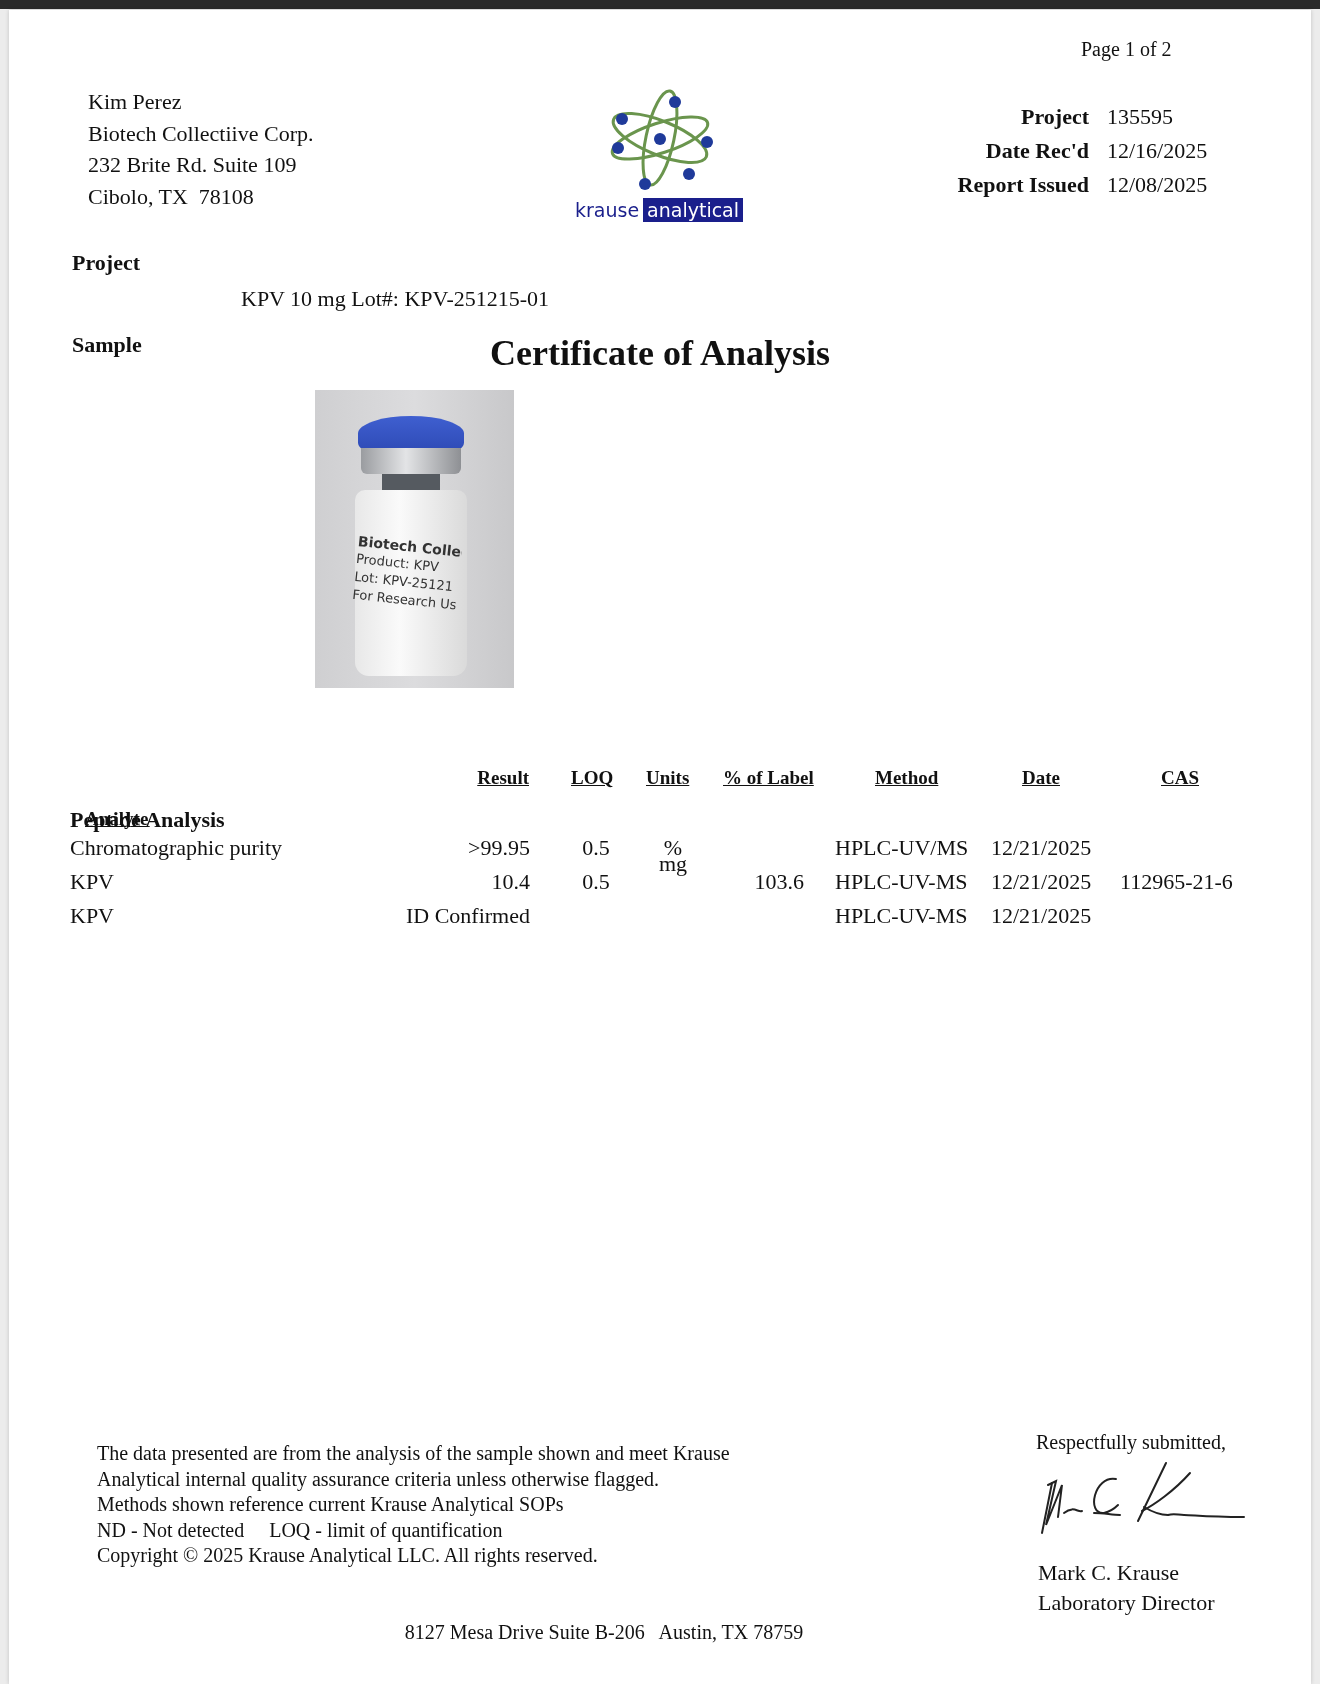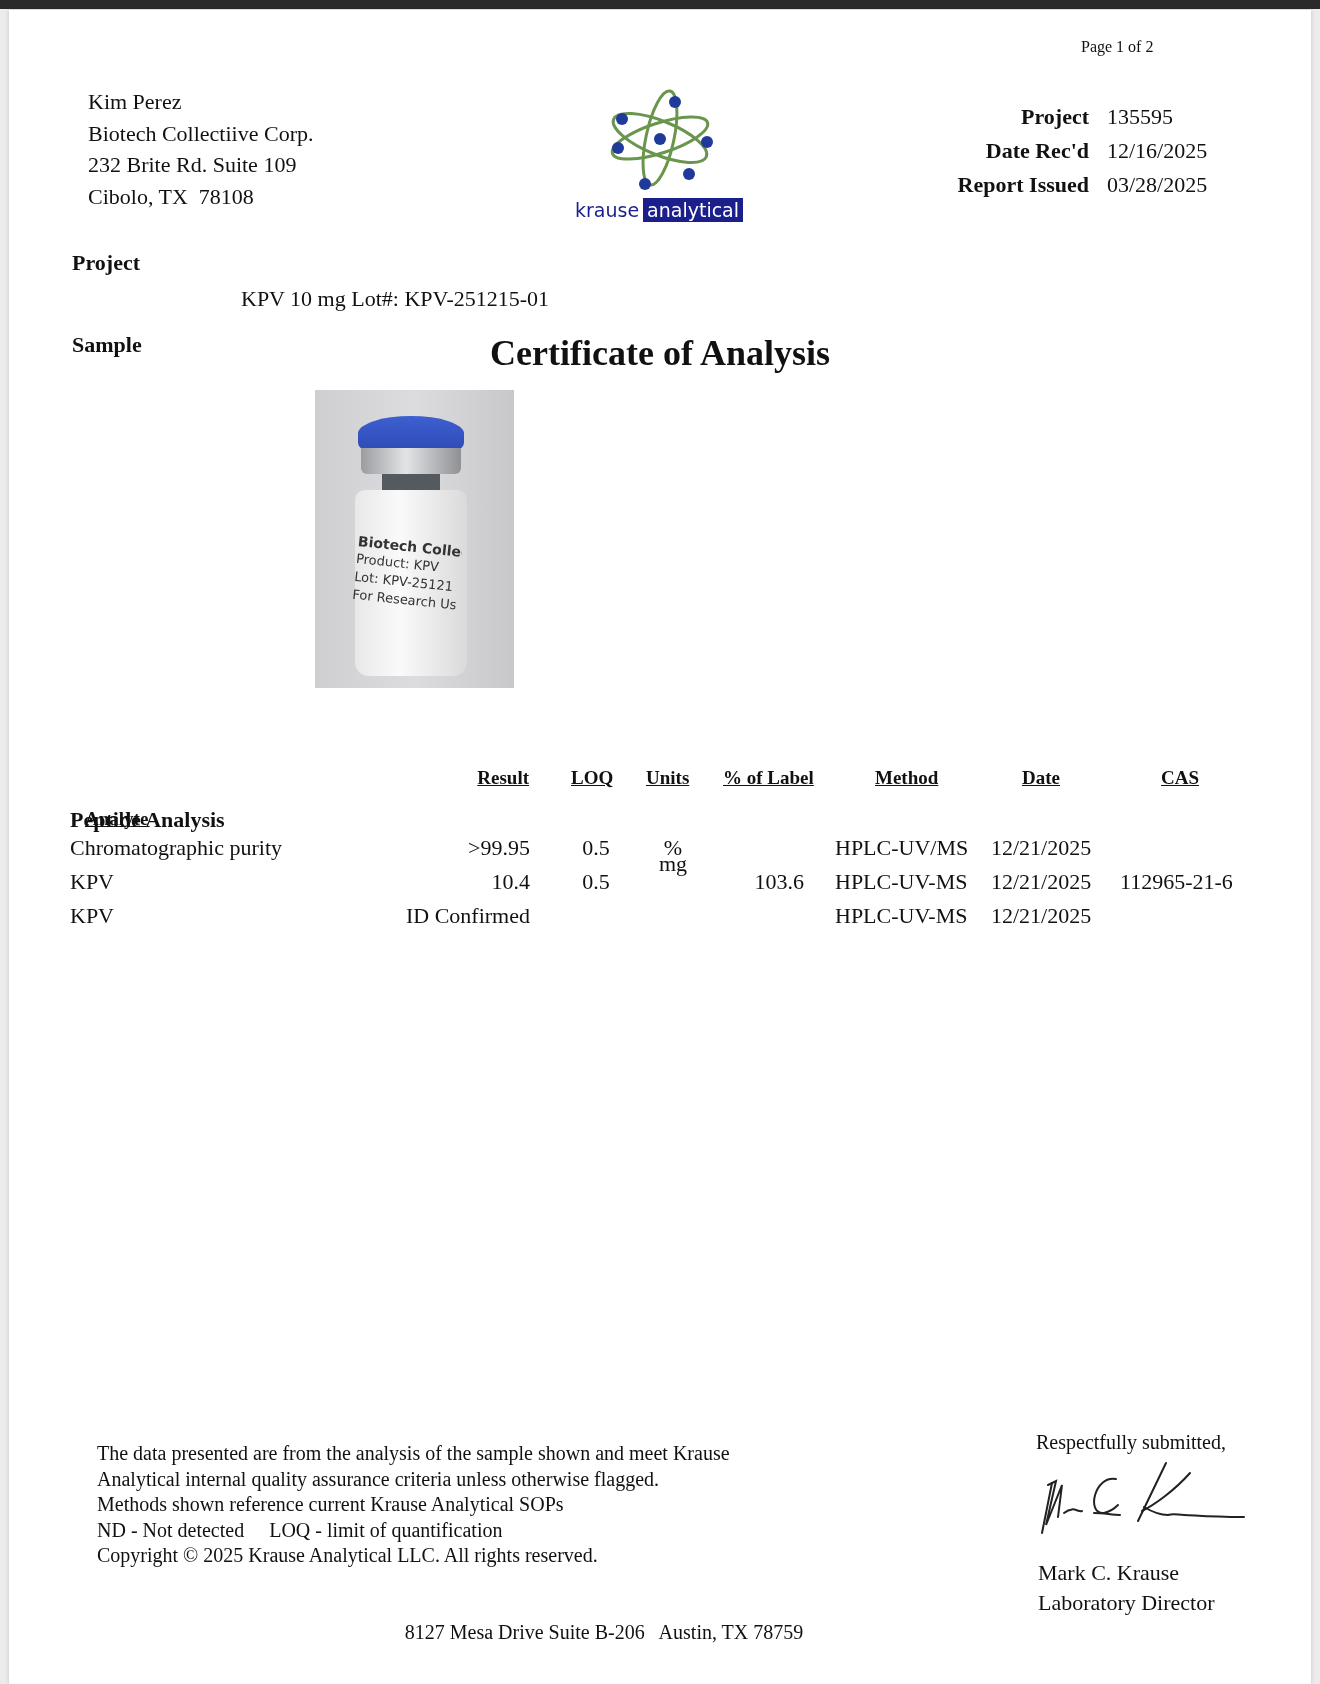--- a/index.html
+++ b/index.html
@@ -6,21 +6,21 @@
   body {
     width:1320px; height:1684px; background:#ececec; position:relative; overflow:hidden;
     font-family:"Liberation Serif", "DejaVu Serif", serif; color:#111;
   }
   .topbar { position:absolute; left:0; top:0; width:1320px; height:9px; background:#2a2a2a; }
   .page {
     position:absolute; left:9px; top:10px; width:1302px; height:1674px; background:#fff;
     box-shadow:0 0 4px rgba(0,0,0,0.18);
   }
   .abs { position:absolute; white-space:nowrap; }
-  .page-num { left:1072px; top:28px; font-size:16px; }
+  .page-num { left:1072px; top:28px; font-size:20px; }
   .client { left:65px; top:76px; font-size:22px; line-height:31.5px; }
   .client div { height:31.5px;margin-left:14px; }
   .logo { left:556px; top:76px; width:200px; height:140px; }
   .meta { left:850px; top:90px; font-size:22px; }
   .meta-row { display:flex; height:34px; align-items:center; }
   .meta-label { width:230px; text-align:right; font-weight:bold; padding-right:18px; }
   .meta-val { text-align:center; }
   .proj-label { left:63px; top:240px; font-size:22px; font-weight:bold; }
   .sample-label { left:63px; top:276px; font-size:22px; font-weight:bold;margin-top:46px; }
   .sample-val { left:232px; top:276px; font-size:22px; }
@@ -79,21 +79,21 @@
     <div class="meta-row">
       <span class="meta-label">Project</span>
       <span class="meta-val">135595</span>
     </div>
     <div class="meta-row">
       <span class="meta-label">Date Rec'd</span>
       <span class="meta-val">12/16/2025</span>
     </div>
     <div class="meta-row">
       <span class="meta-label">Report Issued</span>
-      <span class="meta-val">03/28/2025</span>
+      <span class="meta-val">12/08/2025</span>
     </div>
   </div>
 
   <div class="abs proj-label">Project</div>
   <div class="abs sample-label">Sample</div>
   <div class="abs sample-val">KPV 10 mg Lot#: KPV-251215-01</div>
 
   <div class="abs title">Certificate of Analysis</div>
 
   <div class="abs vial" style="background:linear-gradient(90deg,#cfcfd1,#dcdcde 50%,#c8c8ca);">

